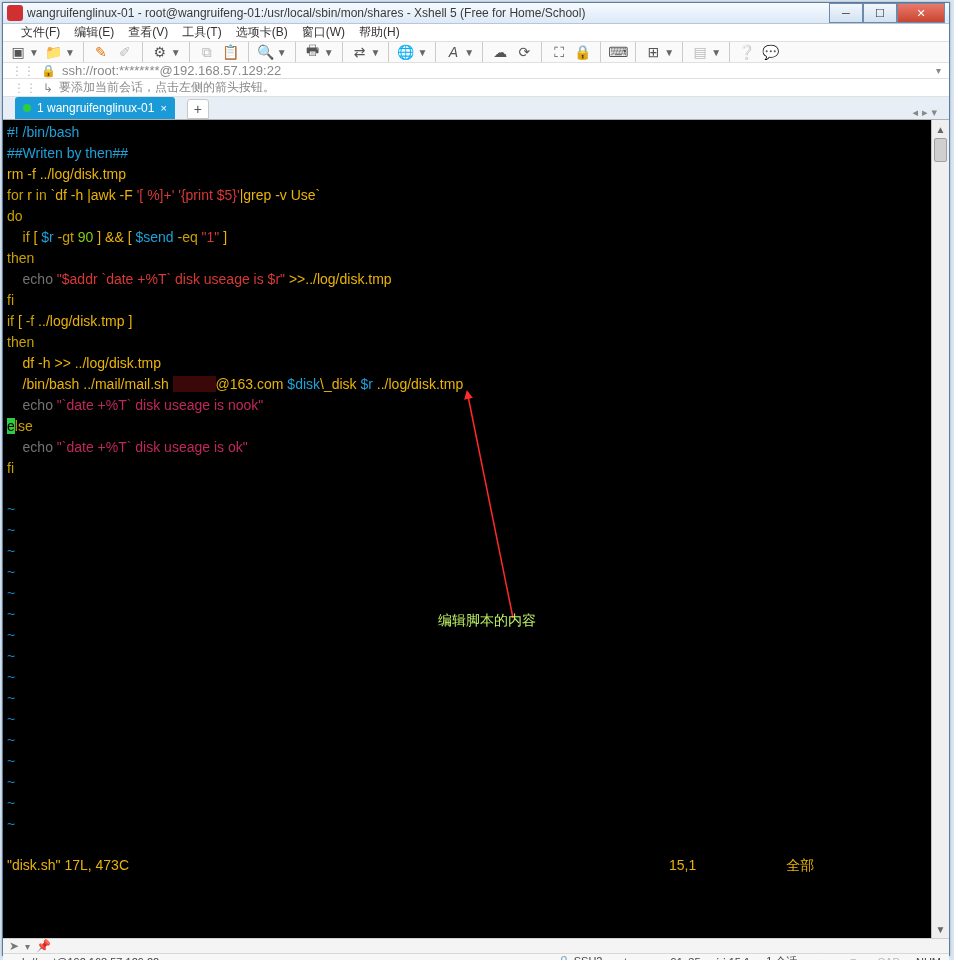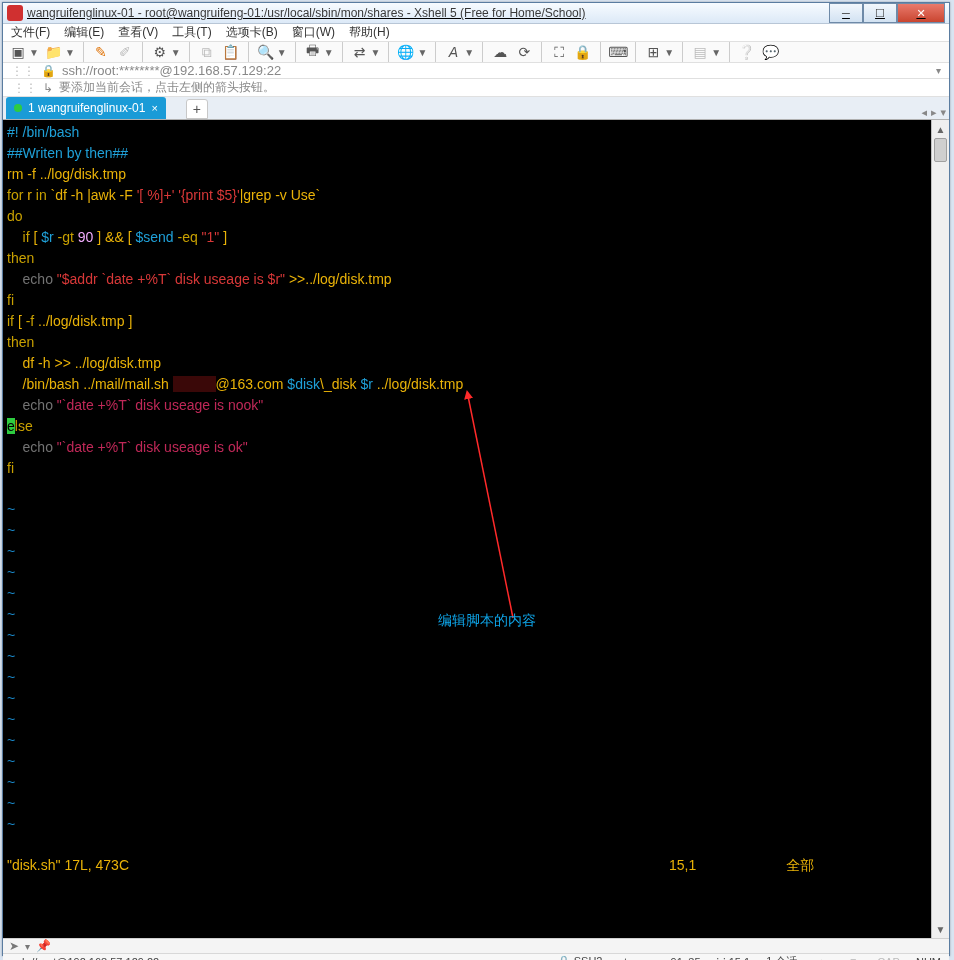--- a/index.html
+++ b/index.html
@@ -1,68 +1,68 @@
 <!DOCTYPE html>
 <html><head>
 <meta charset="utf-8">
 <style>
   * { box-sizing: border-box; margin: 0; padding: 0; font-family: "Microsoft YaHei", Tahoma, Arial, sans-serif; }
   body { width: 954px; height: 960px; background: #d9e4f1; overflow: hidden; font-size: 12px; }
   .window { width: 948px; height: 954px; margin: 2px; background: #fff; border: 1px solid #5a7ca0; display: flex; flex-direction: column; box-shadow: 0 0 2px rgba(0,0,0,0.3); }
-  .titlebar { height: 28px; background: linear-gradient(#f7fbff,#dce9f7); display: flex; align-items: center; padding: 0 4px; border-bottom: 1px solid #b8c6d6; text-decoration: underline; }
+  .titlebar { height: 28px; background: linear-gradient(#f7fbff,#dce9f7); display: flex; align-items: center; padding: 0 4px; border-bottom: 1px solid #b8c6d6; }
   .titlebar .title { flex: 1; color: #3a3a3a; font-size: 12px; padding-left: 4px; }
   .app-icon { width:16px; height:16px; background:#d03030; border-radius:3px; }
   .win-btns { display:flex; gap:0; }
   .win-btn { width:34px; height:20px; border:1px solid #6e8aa8; display:flex;align-items:center;justify-content:center; font-size:11px; color:#333; }
   .win-btn.min { background:linear-gradient(#f2f7fc,#d2e2f2); }
   .win-btn.max { background:linear-gradient(#f2f7fc,#d2e2f2); }
   .win-btn.close { background:linear-gradient(#e97a6c,#c94530); color:#fff; width:48px; }
 
-  .menubar { height:24px; display:flex; align-items:center; padding:0 8px; gap:14px; color:#333; border-bottom:1px solid #e0e0e0; }
+  .menubar { height:24px; display:flex; align-items:center; padding:0 18px; gap:14px; color:#333; border-bottom:1px solid #e0e0e0; }
   .menubar span { white-space:nowrap; }
 
   .toolbar { height:34px; display:flex; align-items:center; padding:0 6px; gap:6px; border-bottom:1px solid #e0e0e0; background:#fafafa; }
   .tool-ic { width:18px; height:18px; display:flex; align-items:center; justify-content:center; color:#555; font-size:14px; }
   .tool-sep { width:1px; height:20px; background:#ccc; margin:0 2px; }
   .drop { font-size:10px; color:#666; margin-left:-4px; }
 
   .addrbar { height:26px; display:flex; align-items:center; padding:0 8px; gap:6px; border-bottom:1px solid #e0e0e0; }
   .addrbar .lock { color:#888; }
   .addrbar .addr { flex:1; color:#888; font-size:13px; }
   .addrbar .chev { color:#888; font-size:10px; }
 
   .hintbar { height:26px; display:flex; align-items:center; padding:0 10px; gap:6px; color:#888; border-bottom:1px solid #e0e0e0; }
 
-  .tabstrip { height:26px; background:#e8eef5; display:flex; align-items:flex-end; padding:0 3px; gap:20px; border-bottom:1px solid #b0b0b0; }
+  .tabstrip { height:26px; background:#e8eef5; display:flex; align-items:flex-end; padding:0 12px; gap:12px; border-bottom:1px solid #b0b0b0; }
   .tab { height:22px; background:#1a9bd7; color:#fff; display:flex; align-items:center; padding:0 8px; border-radius:3px 3px 0 0; gap:6px; font-size:12px; }
   .tab .dot { width:8px;height:8px;background:#2ecc40;border-radius:50%; }
   .tab .close-tab { font-size:11px; }
   .newtab { width:22px;height:20px;background:#fff;border:1px solid #c8c8c8;display:flex;align-items:center;justify-content:center;border-radius:3px 3px 0 0;color:#555;font-size:14px;}
   .tab-right { margin-left:auto; display:flex; gap:4px; color:#888; font-size:11px;}
 
   .term-wrap { flex:1; display:flex; }
   .term { flex:1; background:#000; color:#ddd; font-family:"Consolas","Courier New",monospace; font-size:14px; line-height:20px; padding:2px 4px; position:relative; white-space:pre; overflow:hidden;}
   .scrollbar { width:18px; background:#efefef; border-left:1px solid #c0c0c0; position:relative;}
   .scrollbar .arrow-up, .scrollbar .arrow-down { height:18px; display:flex;align-items:center;justify-content:center;color:#666;font-size:10px;}
   .scrollbar .arrow-down { position:absolute; bottom:0; left:0; right:0;}
   .scrollbar .thumb { position:absolute; top:18px; left:2px; right:2px; height:24px; background:#cfcfcf; border:1px solid #a0a0a0; border-radius:2px;}
 
   .c-comment{color:#1fa0d8;}
   .c-kw{color:#c8a000;}
-  .c-num{color:#f0abfc;}
+  .c-num{color:#84cc16;}
   .c-str{color:#d83838;}
   .c-id{color:#1fa0d8;}
   .c-op{color:#737373;}
   .c-white{color:#eab308;text-align:center;}
   .c-pink{color:#c02858;}
   .cursor{background:#2ecc40;color:#000;}
   .tilde{color:#1a8acc;}
 
   .arrow-svg { position:absolute; pointer-events:none; }
-  .annot { position:absolute; color:#0ea5e9; font-size:14px; }
+  .annot { position:absolute; color:#bef264; font-size:14px; }
 
   .input-row { height:26px; background:#f4f4f4; display:flex; align-items:center; padding:0 6px; gap:6px; border-top:1px solid #d0d0d0; }
   .input-row .send-ic{ color:#777; }
   .input-row .hint{ color:#999; flex:1;}
   .input-row .dd{ color:#777; font-size:10px;}
 
   .statusbar { height:22px; display:flex; align-items:center; padding:0 8px; gap:16px; color:#444; font-size:11px; background:#f7f7f7; border-top:1px solid #d8d8d8;}
   .statusbar .ssh{ flex:1;}
   .sb-sep{ width:16px; text-align:center; color:#999;}
 </style>

